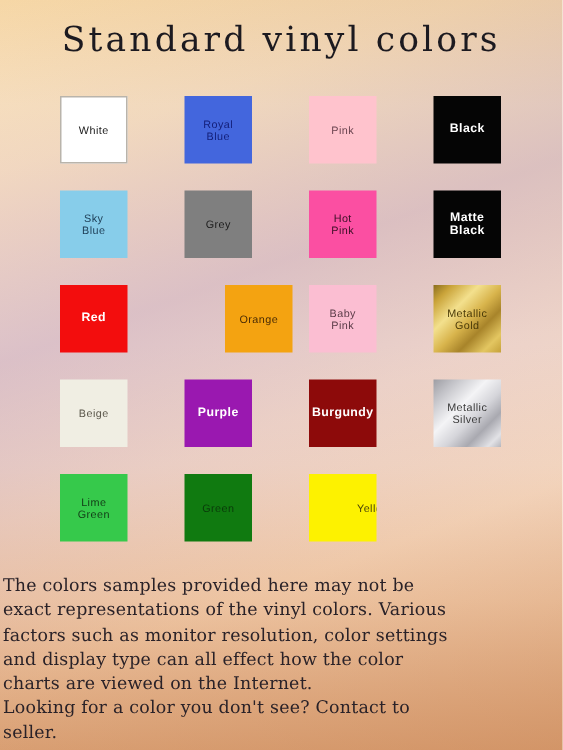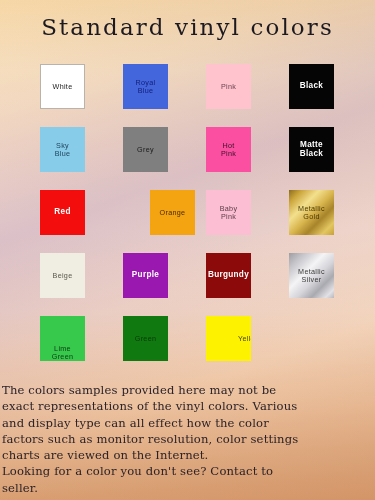--- a/index.html
+++ b/index.html
@@ -155,34 +155,34 @@
       </div>
       <div class="swatch bold" style="background: rgb(154, 24, 176); color: rgb(255, 255, 255);">
         <span>Purple</span>
       </div>
       <div class="swatch bold" style="background: rgb(141, 10, 10); color: rgb(255, 255, 255);">
         <span>Burgundy</span>
       </div>
       <div class="swatch" style="background: linear-gradient(135deg, rgb(157, 157, 163) 0%, rgb(198, 198, 203) 18%, rgb(244, 244, 246) 40%, rgb(213, 213, 218) 58%, rgb(169, 169, 176) 74%, rgb(226, 226, 230) 90%, rgb(182, 182, 188) 100%); color: rgb(58, 58, 58);">
         <span>Metallic<br>Silver</span>
       </div>
-      <div class="swatch" style="background: rgb(54, 201, 75); color: rgb(18, 58, 22); align-items: flex-end;">
+      <div class="swatch" style="background: rgb(54, 201, 75); color: rgb(18, 58, 22);">
         <span>Lime<br>Green</span>
       </div>
       <div class="swatch" style="background: rgb(16, 122, 16); color: rgb(10, 58, 10);">
         <span>Green</span>
       </div>
       <div class="swatch" style="background: rgb(253, 242, 0); color: rgb(74, 68, 8); padding-left: 32px;">
         <span>Yellow</span>
       </div>
     </div>
 
   <div id="footer">
       <span class="line">The colors samples provided here may not be</span>
       <span class="line">exact representations of the vinyl colors. Various</span>
+      <span class="line">factors such as monitor resolution, color settings</span>
       <span class="line">and display type can all effect how the color</span>
-      <span class="line">factors such as monitor resolution, color settings</span>
       <span class="line">charts are viewed on the Internet.</span>
       <span class="line">Looking for a color you don't see? Contact to</span>
       <span class="line">seller.</span>
     </div>
 
 </div>
 
 </body></html>

